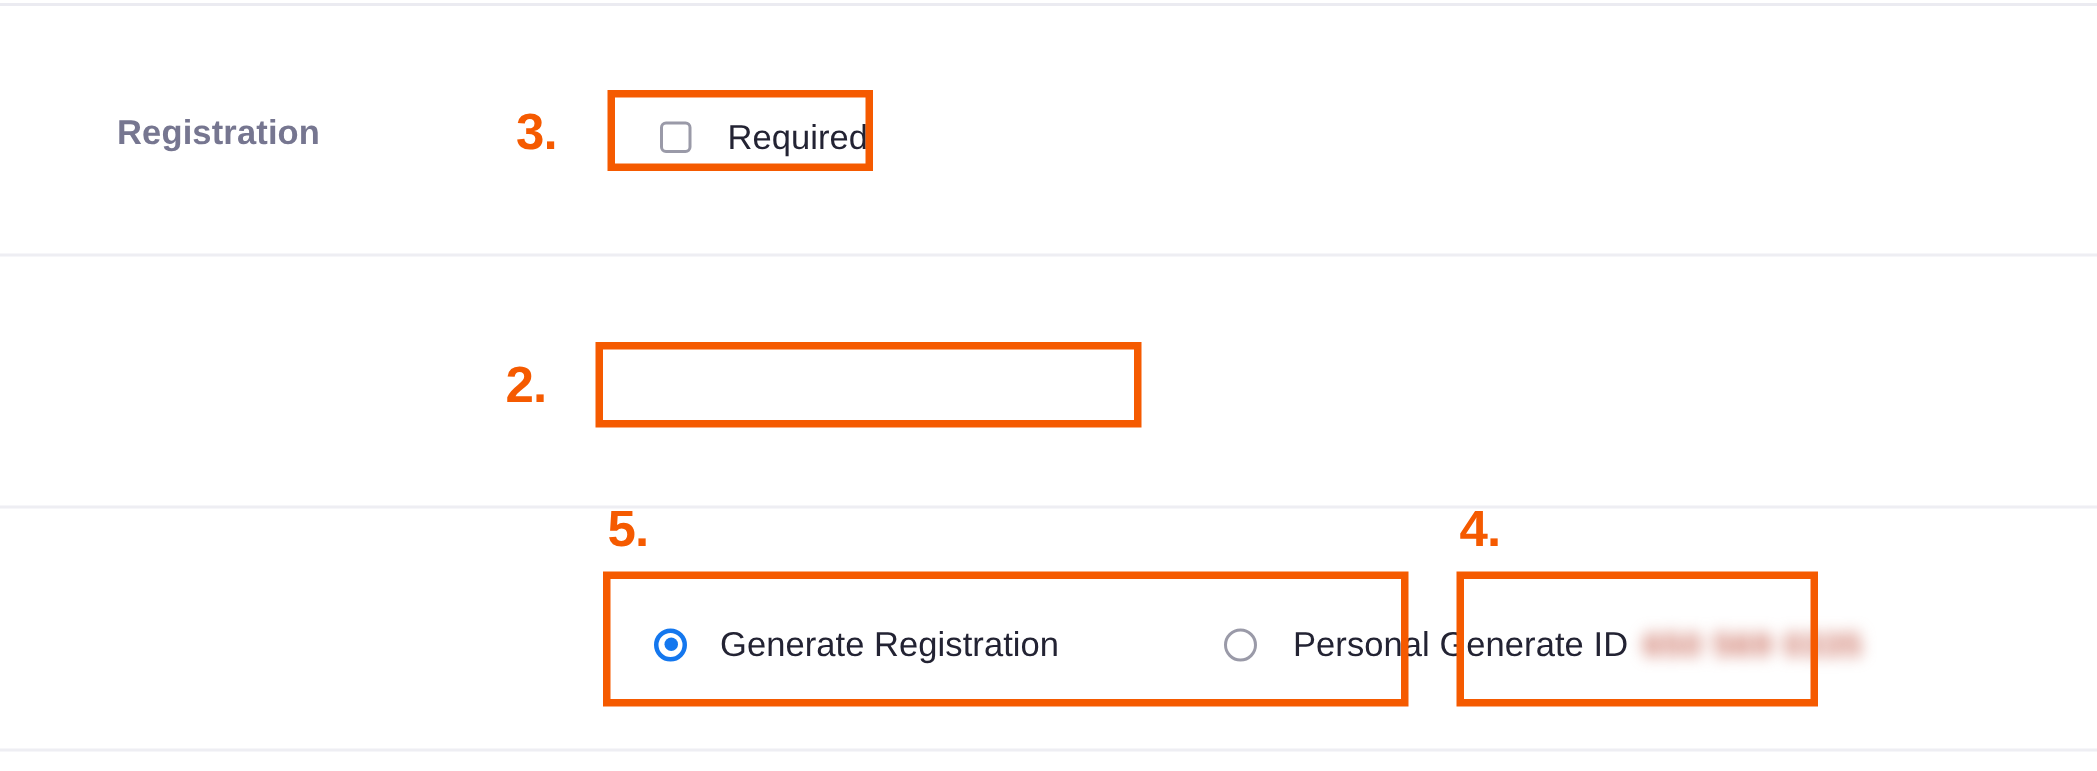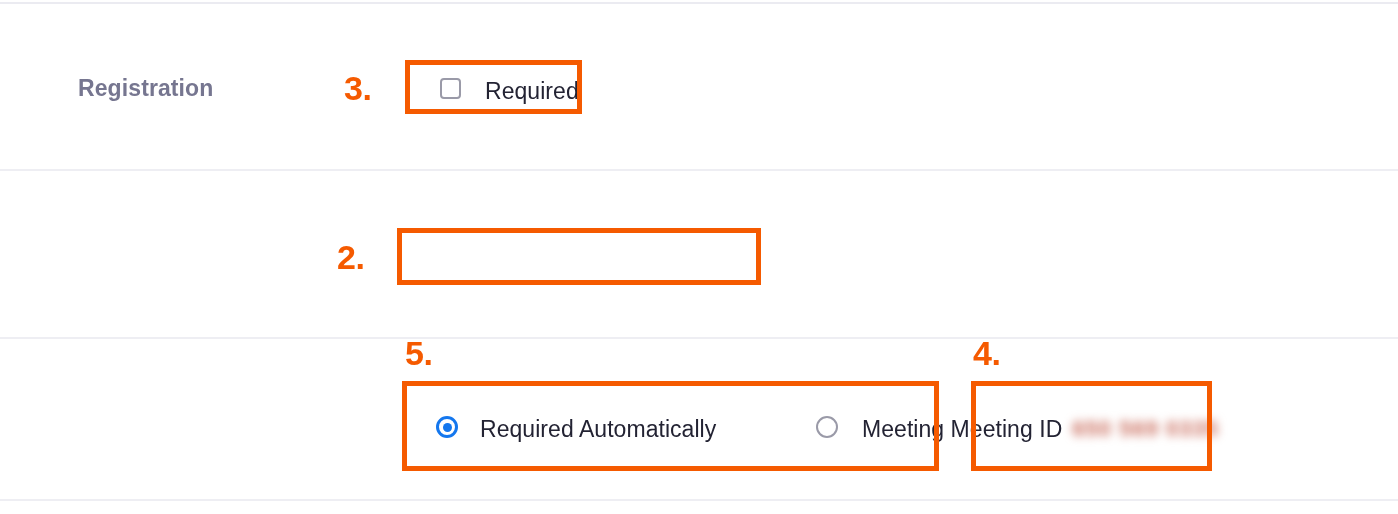--- a/index.html
+++ b/index.html
@@ -82,21 +82,21 @@
   #annot-box-5 { left: 402px;  top: 381px; width: 537px; height: 90px; }
   #annot-num-5 { left: 405px;  top: 336px; }
 
   #annot-box-4 { left: 971px;  top: 381px; width: 241px; height: 90px; }
   #annot-num-4 { left: 973px;  top: 336px; }
 
   
   .control {
     position: absolute;
     display: flex;
-    align-items: flex-start;
+    align-items: center;
     white-space: nowrap;
   }
   .control-label {
     font-size: 23px;
     color: #232333;
     letter-spacing: 0.05px;
   }
 
   
   .checkbox {
@@ -176,26 +176,26 @@
     <div class="control" id="ctl-registration-required">
       <span class="checkbox"></span>
       <span class="control-label">Required</span>
     </div>
   </div>
 
   <div class="form-row row-meetingid">
 
     <div class="control" id="ctl-generate-auto">
       <span class="radio selected"></span>
-      <span class="control-label">Required Automatically</span>
+      <span class="control-label">Generate Registration</span>
     </div>
 
     <div class="control" id="ctl-personal-mid">
       <span class="radio"></span>
-      <span class="control-label">Meeting Meeting ID</span>
+      <span class="control-label">Personal Generate ID</span>
       <span class="redacted" id="pmi-value">650 569 0335</span>
     </div>
   </div>
 
   <div class="form-row row-security">
     
 
     
 
     

